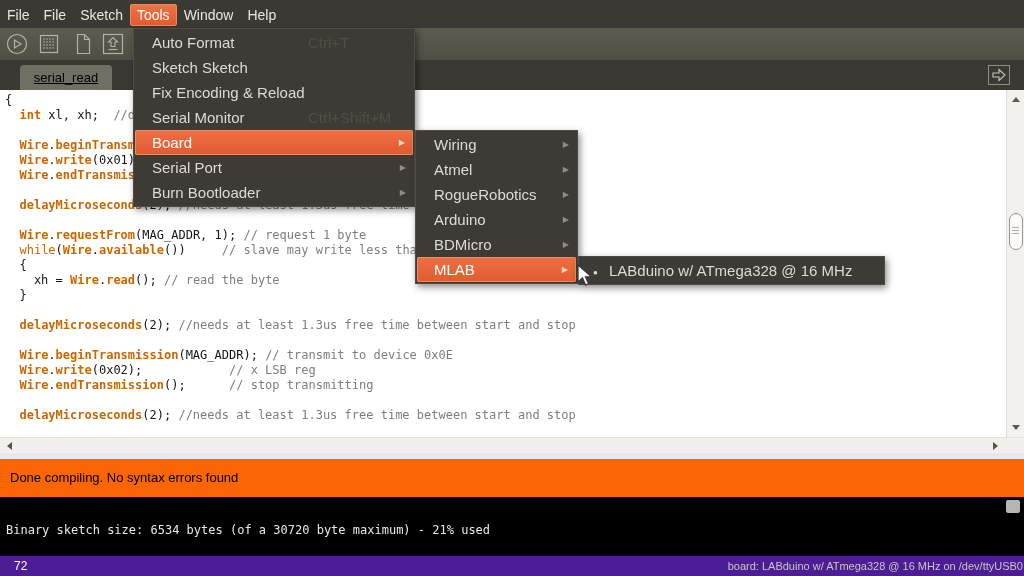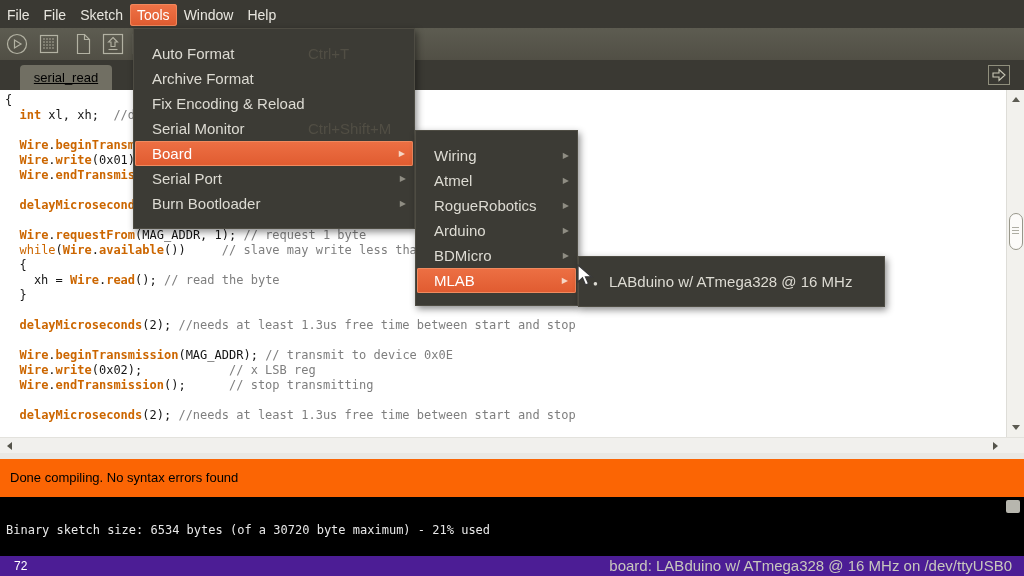--- a/index.html
+++ b/index.html
@@ -69,25 +69,25 @@
   .msgbar{position:absolute;top:459px;left:0;width:1024px;height:38px;background:#fb6504;
           color:#000000;font-size:13px;line-height:38px;padding-left:10px;box-sizing:border-box;}
   .console{position:absolute;top:497px;left:0;width:1024px;height:59px;background:#000;
            color:#e8e8e8;font-family:"DejaVu Sans Mono","Liberation Mono",monospace;
            font-size:12px;padding:26px 4px 0 6px;box-sizing:border-box;}
   .cscroll{position:absolute;top:3px;right:4px;width:14px;height:13px;
            background:#b7b6ae;border-radius:2px;}
   .statusbar{position:absolute;top:556px;left:0;width:1024px;height:20px;background:#4c1d95;
              color:#fff;font-size:12px;line-height:20px;}
   .statusbar .lineno{padding-left:14px;}
-  .statusbar .boardinfo{position:absolute;right:12px;top:0;color:#c8c7be;font-size:15px;line-height:20px;}
+  .statusbar .boardinfo{position:absolute;right:1px;top:0;color:#c8c7be;font-size:11px;line-height:20px;}
 
   
   .menu{position:absolute;background:#3c3b35;border:1px solid #4e4c43;
-        box-shadow:2px 3px 7px rgba(0,0,0,.45);padding:12px 0;box-sizing:border-box;}
+        box-shadow:2px 3px 7px rgba(0,0,0,.45);padding:1px 0;box-sizing:border-box;}
   #tools-menu{left:133px;top:28px;width:282px;z-index:10;}
   #board-menu{left:415px;top:130px;width:163px;z-index:11;}
   #mlab-menu{left:578px;top:256px;width:307px;z-index:12;}
   .menu-item{position:relative;height:25px;line-height:25px;padding-left:18px;
              color:#dddbd3;font-size:15px;}
   .menu-item.hl{background:linear-gradient(#ed7044,#e05b30);
                 box-shadow:inset 0 0 0 1px #f08a5f;border-radius:2px;margin:0 1px;
                 padding-left:17px;color:#fff;}
   .menu-item .shortcut{position:absolute;left:174px;color:#514e44;}
   .menu-item .arrow{position:absolute;right:8px;top:0;font-size:8px;color:#8f8d83;line-height:25px;}
@@ -185,21 +185,21 @@
   <div class="cscroll"></div>
 </div>
 
 <div class="statusbar">
   <span class="lineno">72</span>
   <span class="boardinfo">board: LABduino w/ ATmega328 @ 16 MHz on /dev/ttyUSB0</span>
 </div>
 
 <div class="menu" id="tools-menu">
     <div class="menu-item"><span>Auto Format</span><span class="shortcut">Ctrl+T</span></div>
-    <div class="menu-item"><span>Archive Format</span></div>
+    <div class="menu-item"><span>Sketch Sketch</span></div>
     <div class="menu-item"><span>Fix Encoding &amp; Reload</span></div>
     <div class="menu-item"><span>Serial Monitor</span><span class="shortcut">Ctrl+Shift+M</span></div>
     <div class="menu-item hl"><span>Board</span><span class="arrow">▶</span></div>
     <div class="menu-item"><span>Serial Port</span><span class="arrow">▶</span></div>
     <div class="menu-item"><span>Burn Bootloader</span><span class="arrow">▶</span></div>
   </div>
 <div class="menu" id="board-menu">
     <div class="menu-item"><span>Wiring</span><span class="arrow">▶</span></div>
     <div class="menu-item"><span>Atmel</span><span class="arrow">▶</span></div>
     <div class="menu-item"><span>RogueRobotics</span><span class="arrow">▶</span></div>

